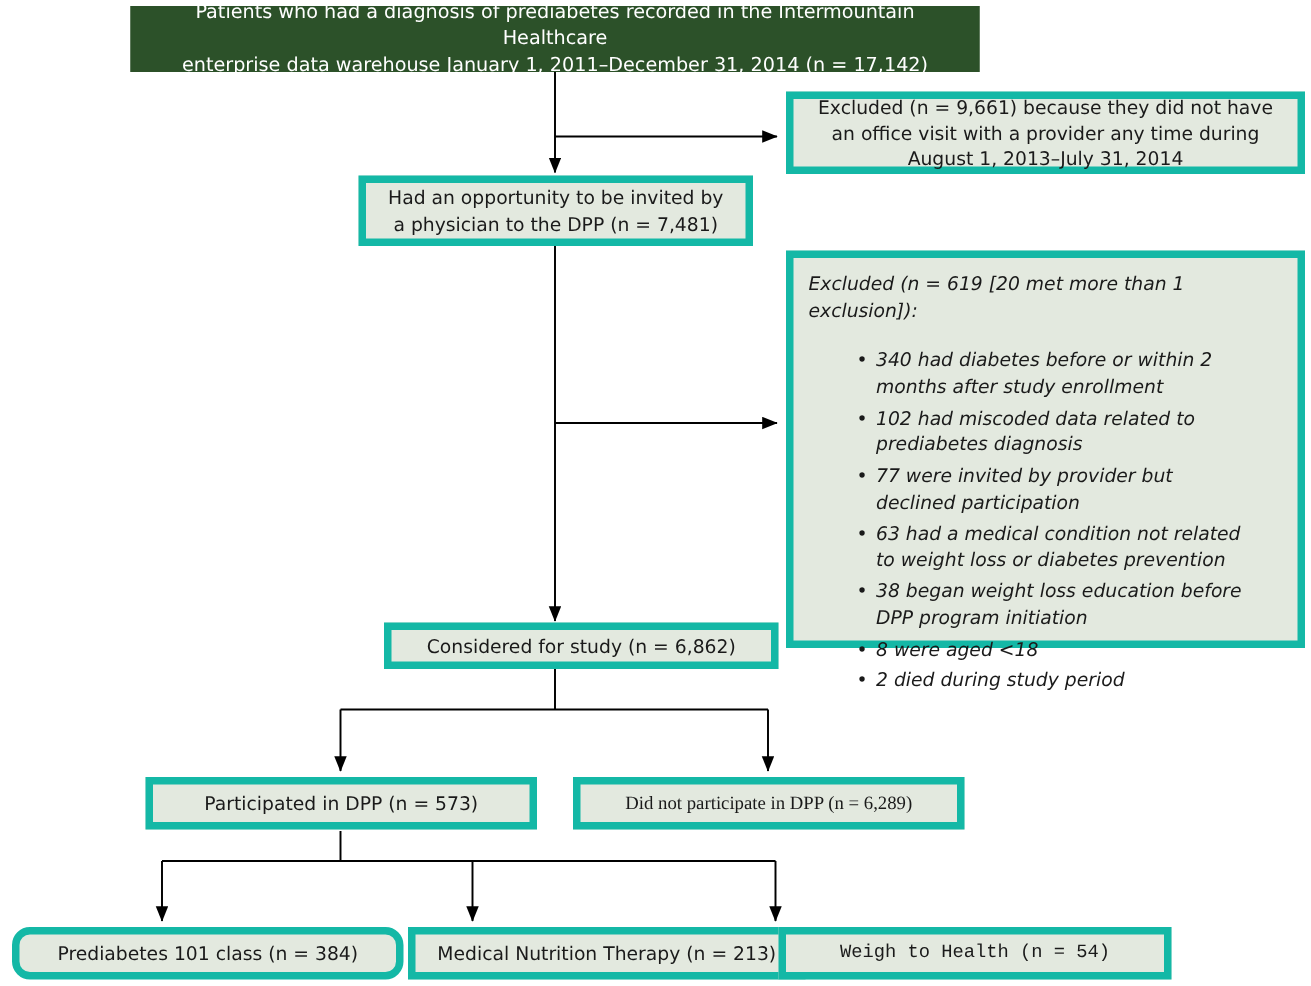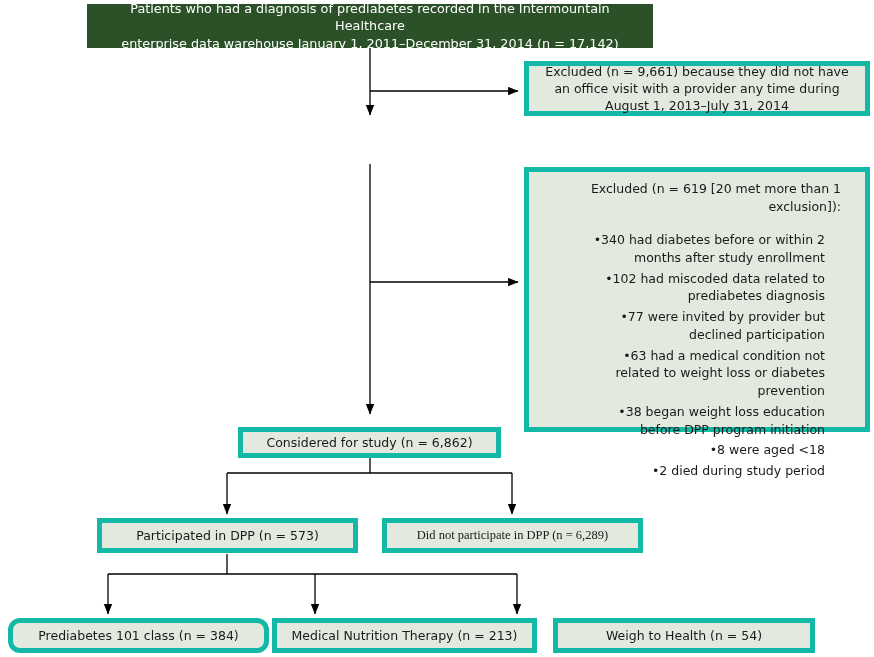--- a/index.html
+++ b/index.html
@@ -38,23 +38,24 @@
     z-index: 2;
   }
   .box.header {
     background: #2c5129;
     border: 1px solid #2c5129;
     color: #ffffff;
     font-size: 12.8px;
   }
   .box.listbox {
     display: block;
-    text-align: right;
-    padding: 8px 24px 8px 10px;
+    text-align: left;
+    padding: 8px 12px 8px 10px;
     white-space: normal;
+    font-style: italic;
   }
   .listbox .lead {
     font-size: 12.5px;
     line-height: 1.4;
     margin: 0 0 3px 0;
   }
   .listbox ul {
     margin: 16px;
     padding: 0 0 0 16px;
     list-style: none;
@@ -115,39 +116,41 @@
     </g>
   </svg>
 
   <div class="box header" style="left:87px; top:4px; width:566px; height:44px;">Patients who had a diagnosis of prediabetes recorded in the Intermountain Healthcare
 enterprise data warehouse January 1, 2011–December 31, 2014 (n = 17,142)</div>
 
   <div class="box" style="left:524px; top:61px; width:346px; height:55px;">Excluded (n = 9,661) because they did not have
 an office visit with a provider any time during
 August 1, 2013–July 31, 2014</div>
 
+  <div class="box" style="left:239px; top:117px; width:263px; height:47px;">Had an opportunity to be invited by
+a physician to the DPP (n = 7,481)</div>
 
   <div class="box listbox" style="left:524px; top:167px; width:346px; height:265px;">
     <div class="lead">Excluded (n = 619 [20 met more than 1 exclusion]):</div>
     <ul>
       <li>340 had diabetes before or within 2 months after study enrollment</li>
       <li>102 had miscoded data related to prediabetes diagnosis</li>
       <li>77 were invited by provider but declined participation</li>
       <li>63 had a medical condition not related to weight loss or diabetes prevention</li>
       <li>38 began weight loss education before DPP program initiation</li>
       <li>8 were aged &lt;18</li>
       <li>2 died during study period</li>
     </ul>
   </div>
 
-  <div class="box" style="left:238px; top:415px; width:263px; height:31px;margin-top:12px;">Considered for study (n = 6,862)</div>
+  <div class="box" style="left:256px; top:415px; width:263px; height:31px;">Considered for study (n = 6,862)</div>
 
   <div class="box" style="left:97px; top:518px; width:261px; height:35px;">Participated in DPP (n = 573)</div>
 
   <div class="box" style="left:382px; top:518px; width:261px; height:35px;font-family:Liberation Serif, serif;">Did not participate in DPP (n = 6,289)</div>
 
   <div class="box" style="left:8px; top:618px; width:261px; height:35px;border-radius:12px;">Prediabetes 101 class (n = 384)</div>
 
   <div class="box" style="left:272px; top:618px; width:265px; height:35px;">Medical Nutrition Therapy (n = 213)</div>
 
-  <div class="box" style="left:553px; top:618px; width:262px; height:35px;">Weigh to Health (n = 54)</div>
+  <div class="box" style="left:519px; top:618px; width:262px; height:35px;font-family:Liberation Mono, monospace;">Weigh to Health (n = 54)</div>
 
 </div>
 
 </body></html>

